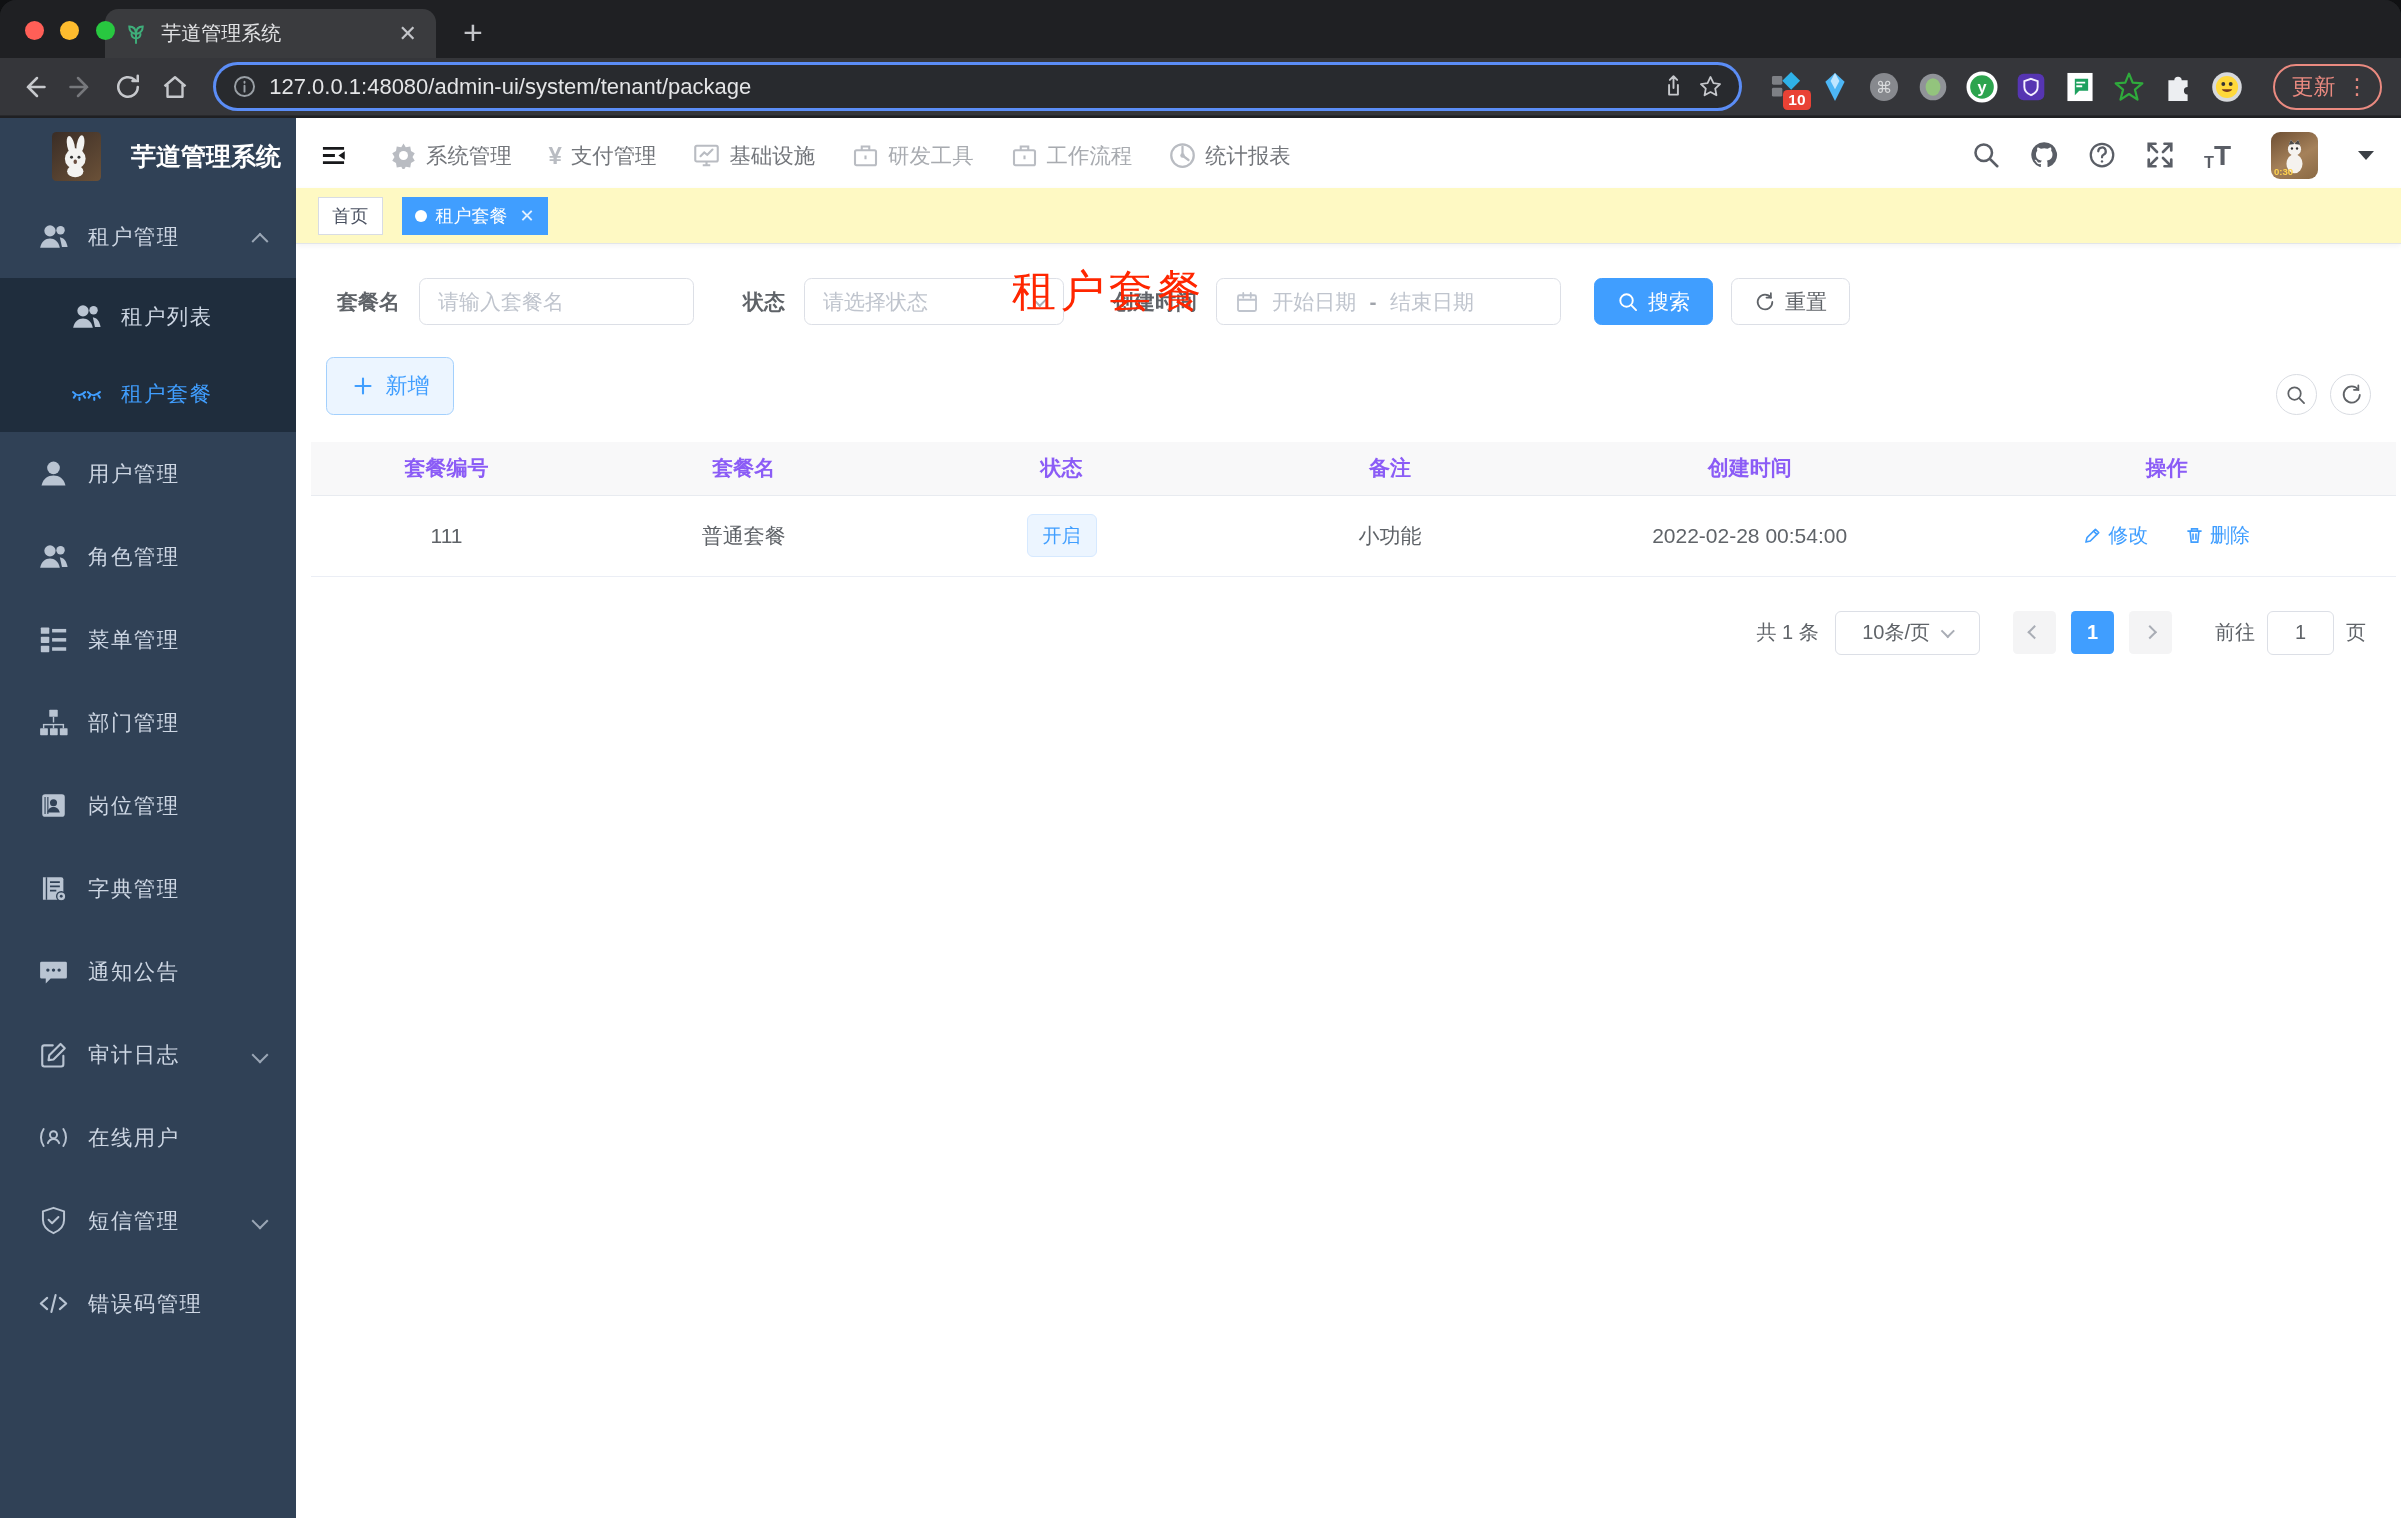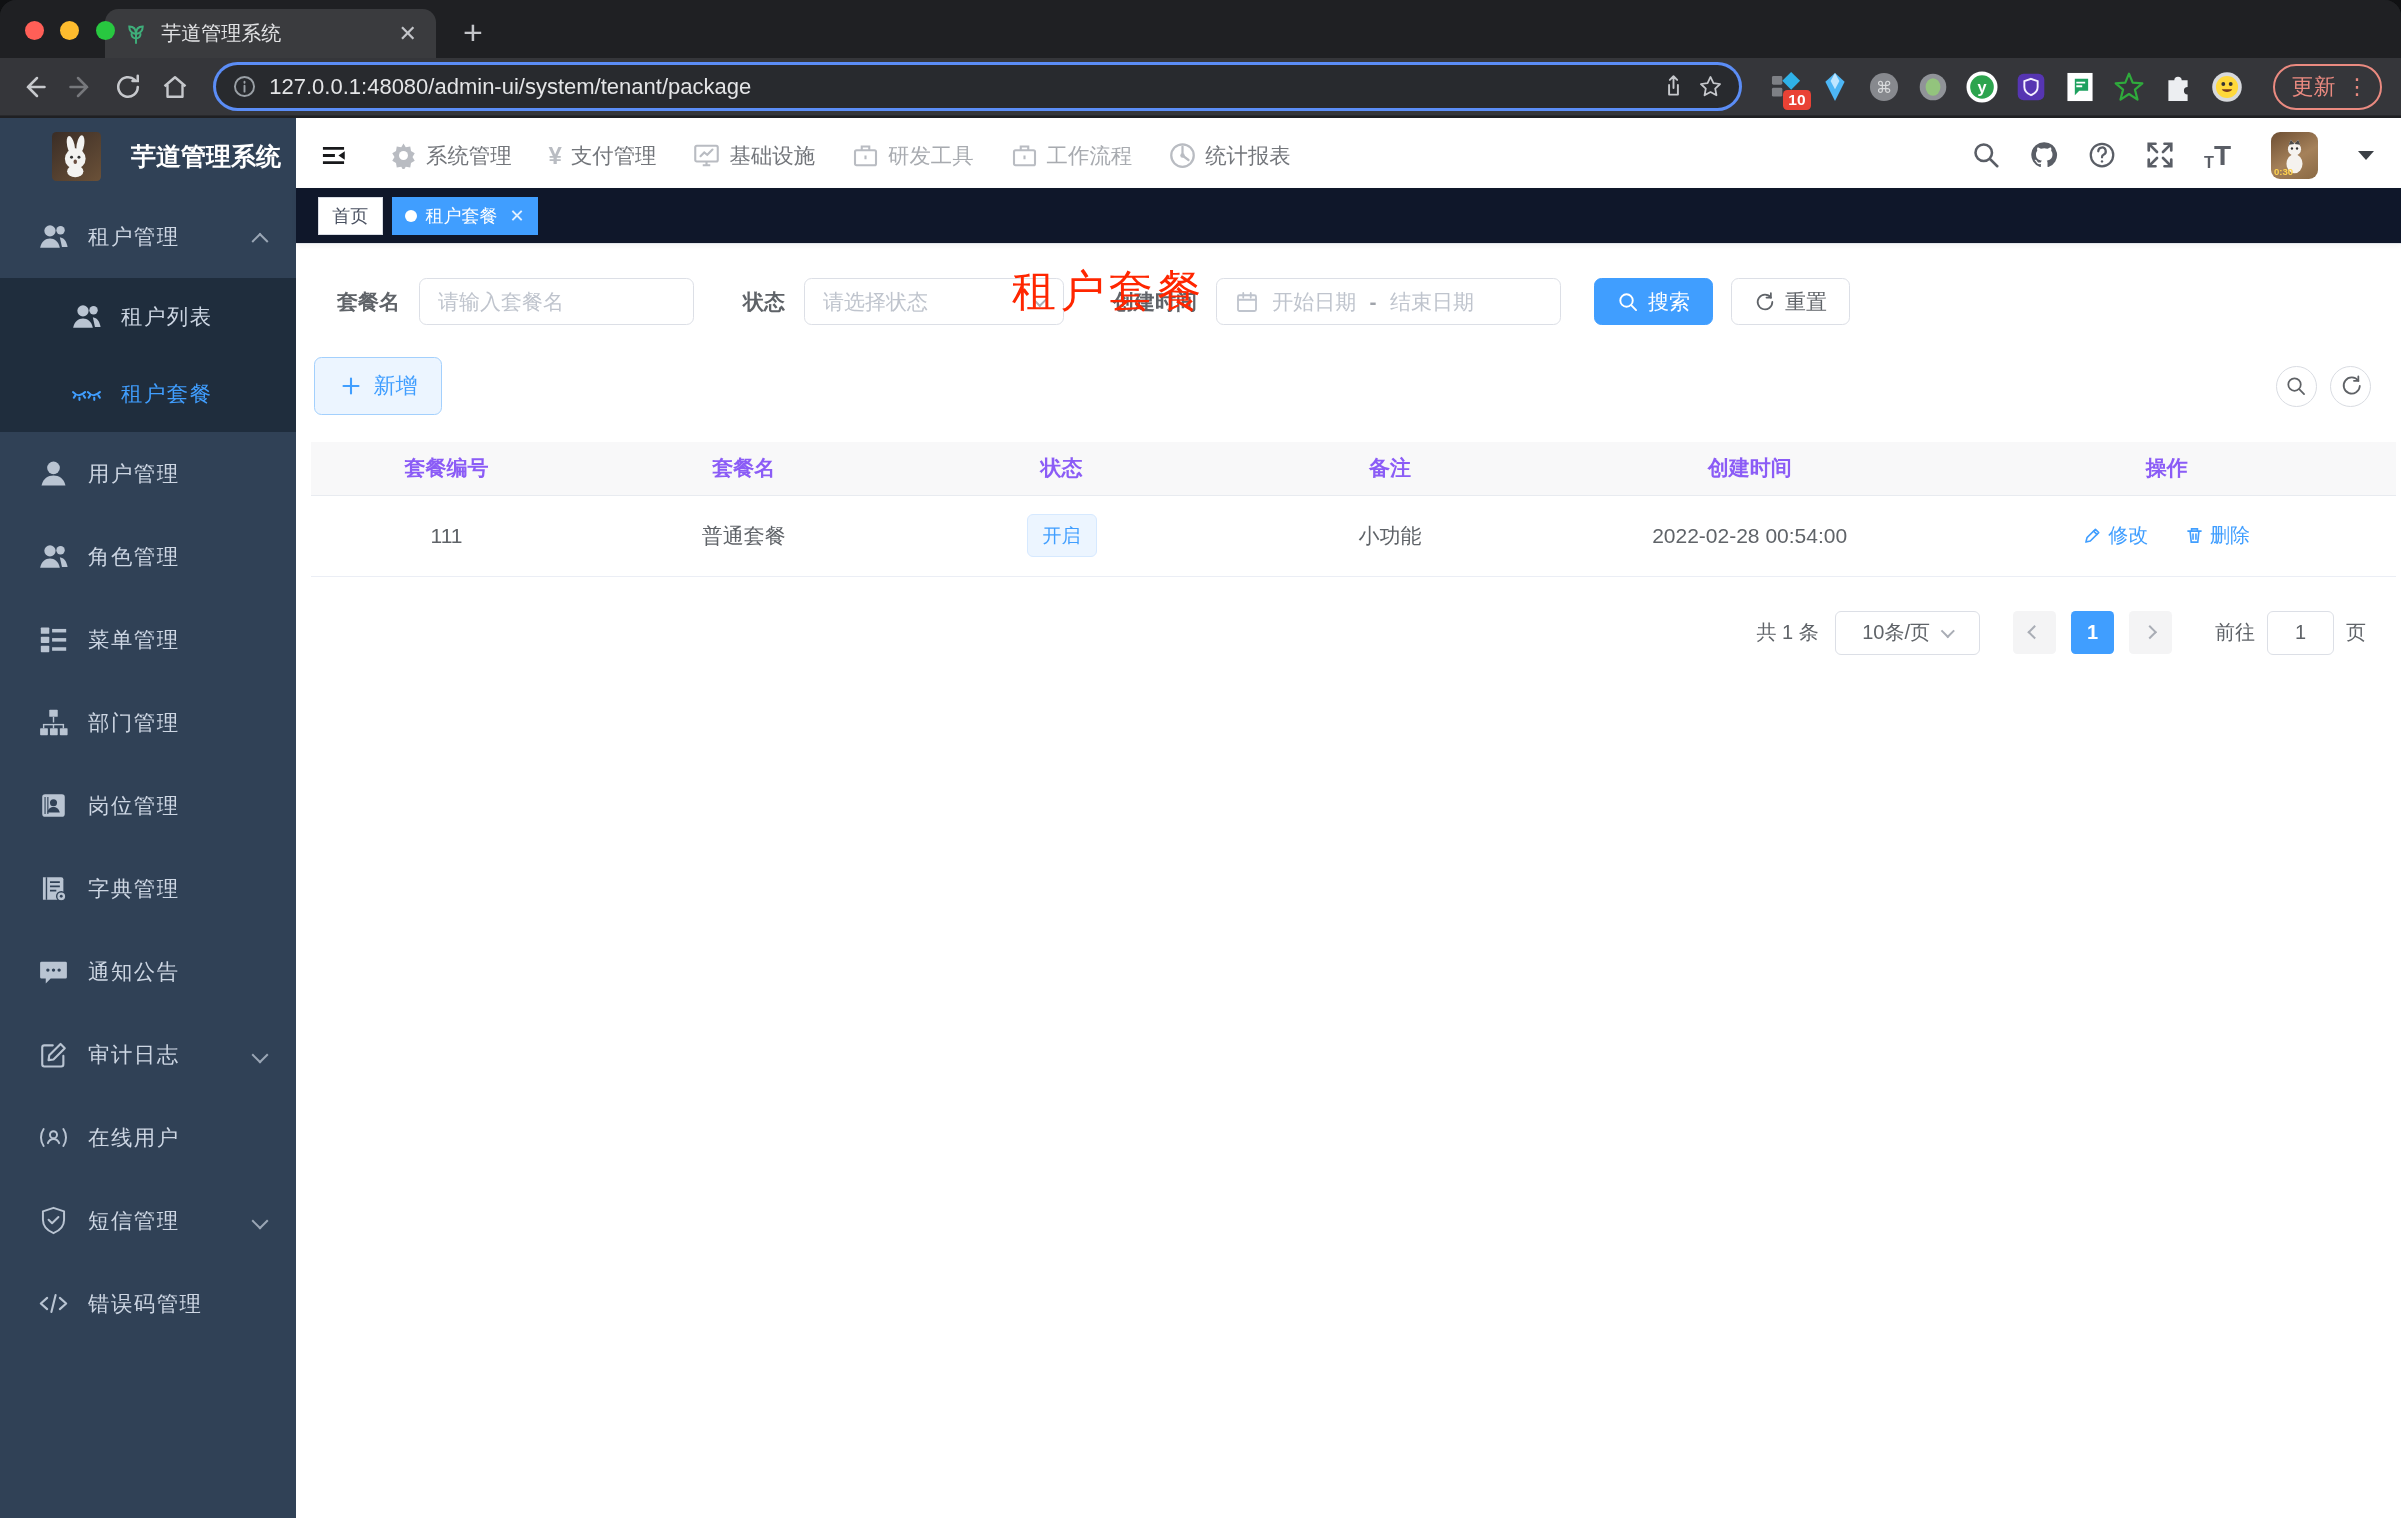--- a/index.html
+++ b/index.html
@@ -62,21 +62,21 @@
   .tnav.muted{color:#a8abb0}
   .hright{margin-left:auto;display:flex;align-items:center;gap:28px}
   .hic{width:30px;height:30px;color:#5a5e66;cursor:pointer}
   .hic svg{width:100%;height:100%}
   .avatar{width:47px;height:47px;border-radius:9px;background:linear-gradient(150deg,#6e4f33,#a5815a 55%,#8a6a45);position:relative;overflow:hidden;margin-left:10.4px;flex-shrink:0}
   .avatar .cat{position:absolute;left:10.4px;top:7.4px;width:27px;height:35px}
   .avtime{position:absolute;left:3px;bottom:1.5px;font-size:9.6px;color:#ffd34d;font-weight:700}
   .avcaret{width:0;height:0;border-left:8.1px solid transparent;border-right:8.1px solid transparent;border-top:9.6px solid #3b4046;margin-left:12px}
 
   
-  .tags{height:56px;display:flex;align-items:center;gap:9px;padding:0 22px;background:#0f172a;border-bottom:0.7px solid #e2e5e9;box-shadow:0 2.2px 6px rgba(0,0,0,.05);position:relative;z-index:2}
+  .tags{height:56px;display:flex;align-items:center;gap:19px;padding:0 22px;background:#fef9c3;border-bottom:0.7px solid #e2e5e9;box-shadow:0 2.2px 6px rgba(0,0,0,.05);position:relative;z-index:2}
   .tag{height:38px;display:flex;align-items:center;padding:0 13.3px;border:0.7px solid #d8dce4;background:#fff;color:#495060;font-size:18px;cursor:pointer}
   .tag.active{background:#409eff;border-color:#409eff;color:#fff;gap:9px;padding:0 12px}
   .tagdot{width:12px;height:12px;border-radius:50%;background:#fff}
   .tagx{font-size:18px;opacity:.85;margin-left:3px}
   .red-title{position:absolute;top:74px;left:716px;font-size:44px;font-weight:500;z-index:6;letter-spacing:4.4px;white-space:nowrap}
 
   
   .content{flex:1;position:relative;background:#fff}
   .filters{display:flex;align-items:center;margin:33px 0 0 41px;height:49px}
   .flabel{font-size:21px;font-weight:700;color:#5f6368;margin-right:19px;white-space:nowrap}
@@ -89,21 +89,21 @@
   .ph{font-size:21px;color:#bfc4cd;white-space:nowrap}
   .w-date{width:345px;gap:13.3px}
   .cic{width:24px;height:24px;color:#bfc4cd;flex-shrink:0}
   .cic svg{width:100%;height:100%}
   .dsep{color:#a0a4ab;font-size:21px;font-weight:700}
   .btn{height:47px;border-radius:7.4px;display:flex;align-items:center;gap:9px;padding:0 22px;font-size:21px;cursor:pointer;white-space:nowrap}
   .btn .bic{width:22px;height:22px}
   .btn .bic svg{width:100%;height:100%}
   .btn-primary{background:#409eff;color:#fff;border:0.7px solid #409eff;margin-left:33px}
   .btn-plainwhite{background:#fff;color:#5f6368;border:0.7px solid #dcdfe6;margin-left:18px}
-  .toolrow{display:flex;align-items:center;margin:31px 30px 0 18px}
+  .toolrow{display:flex;align-items:flex-end;margin:31px 30px 0 30px}
   .btn-add{height:58px;background:#ecf5ff;border:0.7px solid #a3d0fd;color:#409eff;border-radius:7.4px;display:flex;align-items:center;gap:10.4px;padding:0 24px;font-size:22px;cursor:pointer}
   .btn-add .bic{width:24px;height:24px}
   .btn-add .bic svg{width:100%;height:100%}
   .circles{margin-left:auto;display:flex;gap:13.3px}
   .cbtn{width:41px;height:41px;border:0.7px solid #d9dce2;border-radius:50%;display:flex;align-items:center;justify-content:center;color:#5f6266;cursor:pointer;background:#fff}
   .cbtn svg{width:22px;height:22px}
 
   table.grid{border-collapse:collapse;table-layout:fixed;width:2085px;margin:27px 0 0 15px}
   table.grid col.c1{width:13%}table.grid col.c2{width:15.5%}table.grid col.c3{width:15%}
   table.grid col.c4{width:16.5%}table.grid col.c5{width:18%}table.grid col.c6{width:22%}

